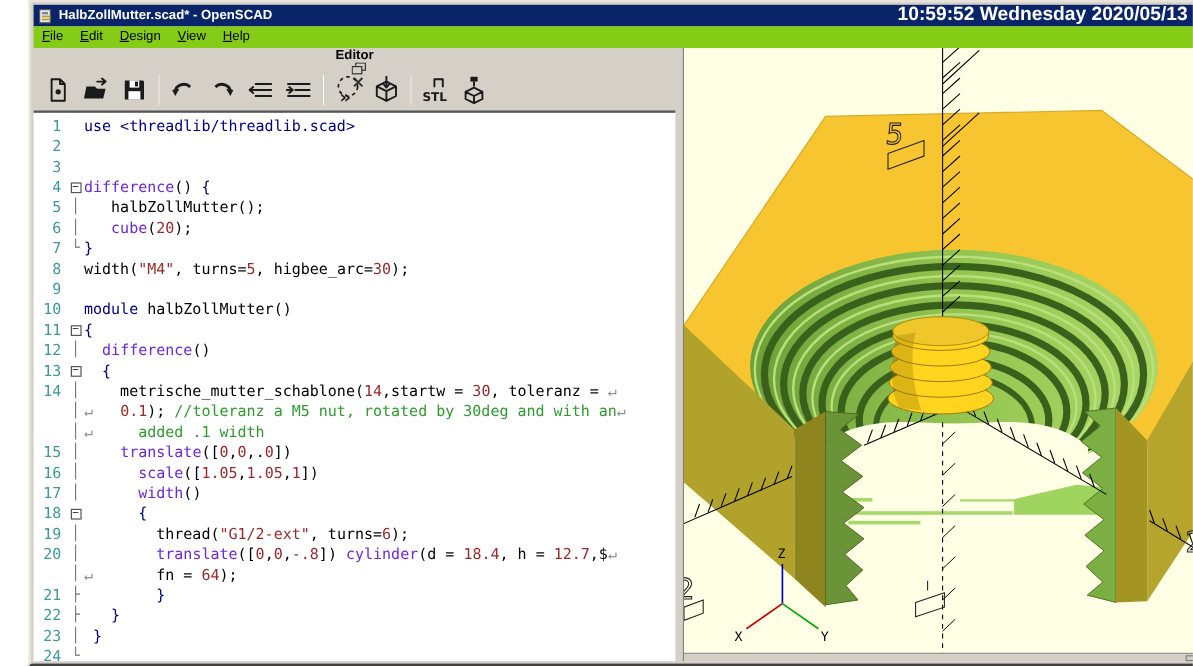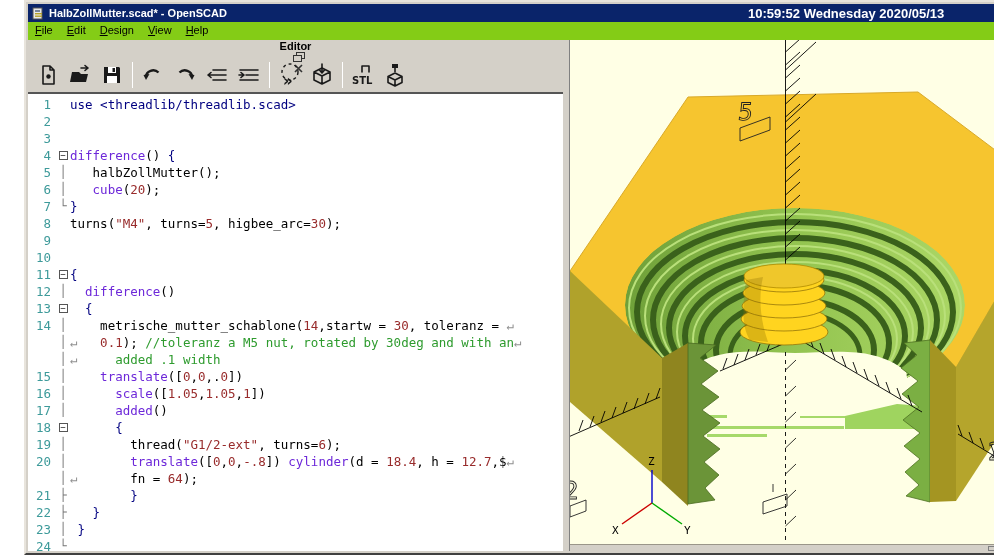--- a/index.html
+++ b/index.html
@@ -2,21 +2,21 @@
 <html><head>
 <meta charset="utf-8">
 <style>
   * { margin:0; padding:0; box-sizing:border-box; }
   html,body { width:994px; height:555px; overflow:hidden; font-family:"Liberation Sans", sans-serif; }
   .window { position:relative; width:994px; height:555px; background:#d4d0c8;
             border:2px solid; border-color:#e8e4dc #404040 #404040 #e8e4dc;margin-left:24px; }
   .titlebar { position:absolute; left:2px; top:2px; right:2px; height:18px; background:#0a246a;
               color:#fff; display:flex; align-items:center; padding:0 4px; }
   .titlebar .ttl { font-size:11px; font-weight:bold; margin-left:4px; white-space:nowrap; }
-  .titlebar .clock { position:absolute; left:720px; font-size:13px; font-weight:bold; white-space:nowrap; }
+  .titlebar .clock { position:absolute; left:720px; font-size:16px; font-weight:bold; white-space:nowrap; }
   .appicon { width:13px; height:13px; display:inline-block; }
   .menubar { position:absolute; left:2px; top:20px; right:2px; height:18px; background:#84cc16;
              display:flex; align-items:flex-start; font-size:11px; color:#000; }
   .menu-item { padding:2px 7px; cursor:default; }
   .menu-item u { text-decoration:underline; }
 
   
   .dock { position:absolute; left:2px; top:38px; width:535px; bottom:2px; background:#d4d0c8; }
   .dock-header { height:18px; display:flex; align-items:center; padding:0 6px;flex-direction:column; }
   .dock-title { font-size:11px; font-weight:bold; color:#000; flex:1; }
@@ -168,32 +168,32 @@
     </div>
 
     <div class="code-area" id="code">
         <div class="code-row"><span class="ln">1</span><span class="fold"></span><span class="codeline"><span class="tk-inc">use &lt;threadlib/threadlib.scad&gt;</span></span></div>
         <div class="code-row"><span class="ln">2</span><span class="fold"></span></div>
         <div class="code-row"><span class="ln">3</span><span class="fold"></span><span class="codeline"></span></div>
         <div class="code-row"><span class="ln">4</span><span class="fold"><span class="fbox">−</span></span><span class="codeline"><span class="tk-b">difference</span><span class="tk-p">() </span><span class="tk-k">{</span></span></div>
         <div class="code-row"><span class="ln">5</span><span class="fold">│</span><span class="codeline"><span class="tk-p">   halbZollMutter();</span></span></div>
         <div class="code-row"><span class="ln">6</span><span class="fold">│</span><span class="codeline"><span class="tk-p">   </span><span class="tk-b">cube</span><span class="tk-p">(</span><span class="tk-n">20</span><span class="tk-p">);</span></span></div>
         <div class="code-row"><span class="ln">7</span><span class="fold">└</span><span class="codeline"><span class="tk-k">}</span></span></div>
-        <div class="code-row"><span class="ln">8</span><span class="fold"></span><span class="codeline"><span class="tk-p">turns(</span><span class="tk-str">"M4"</span><span class="tk-p">, turns=</span><span class="tk-n">5</span><span class="tk-p">, higbee_arc=</span><span class="tk-n">30</span><span class="tk-p">);</span></span></div>
+        <div class="code-row"><span class="ln">8</span><span class="fold"></span><span class="codeline"><span class="tk-p">width(</span><span class="tk-str">"M4"</span><span class="tk-p">, turns=</span><span class="tk-n">5</span><span class="tk-p">, higbee_arc=</span><span class="tk-n">30</span><span class="tk-p">);</span></span></div>
         <div class="code-row"><span class="ln">9</span><span class="fold"></span><span class="codeline"></span></div>
-        <div class="code-row"><span class="ln">10</span><span class="fold"></span></div>
+        <div class="code-row"><span class="ln">10</span><span class="fold"></span><span class="codeline"><span class="tk-k">module</span><span class="tk-p"> halbZollMutter()</span></span></div>
         <div class="code-row"><span class="ln">11</span><span class="fold"><span class="fbox">−</span></span><span class="codeline"><span class="tk-k">{</span></span></div>
         <div class="code-row"><span class="ln">12</span><span class="fold">│</span><span class="codeline"><span class="tk-p">  </span><span class="tk-b">difference</span><span class="tk-p">()</span></span></div>
         <div class="code-row"><span class="ln">13</span><span class="fold"><span class="fbox">−</span></span><span class="codeline"><span class="tk-p">  </span><span class="tk-k">{</span></span></div>
         <div class="code-row"><span class="ln">14</span><span class="fold">│</span><span class="codeline"><span class="tk-p">    metrische_mutter_schablone(</span><span class="tk-n">14</span><span class="tk-p">,startw = </span><span class="tk-n">30</span><span class="tk-p">, toleranz = </span><span class="tk-w">↵</span></span></div>
         <div class="code-row"><span class="ln"></span><span class="fold">│</span><span class="codeline"><span class="tk-w">↵</span><span class="tk-p">   </span><span class="tk-n">0.1</span><span class="tk-p">); </span><span class="tk-c">//toleranz a M5 nut, rotated by 30deg and with an</span><span class="tk-w">↵</span></span></div>
         <div class="code-row"><span class="ln"></span><span class="fold">│</span><span class="codeline"><span class="tk-w">↵</span><span class="tk-c">     added .1 width</span></span></div>
         <div class="code-row"><span class="ln">15</span><span class="fold">│</span><span class="codeline"><span class="tk-p">    </span><span class="tk-b">translate</span><span class="tk-p">([</span><span class="tk-n">0</span><span class="tk-p">,</span><span class="tk-n">0</span><span class="tk-p">,.</span><span class="tk-n">0</span><span class="tk-p">])</span></span></div>
         <div class="code-row"><span class="ln">16</span><span class="fold">│</span><span class="codeline"><span class="tk-p">      </span><span class="tk-b">scale</span><span class="tk-p">([</span><span class="tk-n">1.05</span><span class="tk-p">,</span><span class="tk-n">1.05</span><span class="tk-p">,</span><span class="tk-n">1</span><span class="tk-p">])</span></span></div>
-        <div class="code-row"><span class="ln">17</span><span class="fold">│</span><span class="codeline"><span class="tk-p">      </span><span class="tk-b">added</span><span class="tk-p">()</span></span></div>
+        <div class="code-row"><span class="ln">17</span><span class="fold">│</span><span class="codeline"><span class="tk-p">      </span><span class="tk-b">width</span><span class="tk-p">()</span></span></div>
         <div class="code-row"><span class="ln">18</span><span class="fold"><span class="fbox">−</span></span><span class="codeline"><span class="tk-p">      </span><span class="tk-k">{</span></span></div>
         <div class="code-row"><span class="ln">19</span><span class="fold">│</span><span class="codeline"><span class="tk-p">        thread(</span><span class="tk-str">"G1/2-ext"</span><span class="tk-p">, turns=</span><span class="tk-n">6</span><span class="tk-p">);</span></span></div>
         <div class="code-row"><span class="ln">20</span><span class="fold">│</span><span class="codeline"><span class="tk-p">        </span><span class="tk-b">translate</span><span class="tk-p">([</span><span class="tk-n">0</span><span class="tk-p">,</span><span class="tk-n">0</span><span class="tk-p">,</span><span class="tk-n">-.8</span><span class="tk-p">]) </span><span class="tk-b">cylinder</span><span class="tk-p">(d = </span><span class="tk-n">18.4</span><span class="tk-p">, h = </span><span class="tk-n">12.7</span><span class="tk-p">,$</span><span class="tk-w">↵</span></span></div>
         <div class="code-row"><span class="ln"></span><span class="fold">│</span><span class="codeline"><span class="tk-w">↵</span><span class="tk-p">       fn = </span><span class="tk-n">64</span><span class="tk-p">);</span></span></div>
         <div class="code-row"><span class="ln">21</span><span class="fold">├</span><span class="codeline"><span class="tk-p">        </span><span class="tk-k">}</span></span></div>
         <div class="code-row"><span class="ln">22</span><span class="fold">├</span><span class="codeline"><span class="tk-p">   </span><span class="tk-k">}</span></span></div>
         <div class="code-row"><span class="ln">23</span><span class="fold">│</span><span class="codeline"><span class="tk-p"> </span><span class="tk-k">}</span></span></div>
         <div class="code-row"><span class="ln">24</span><span class="fold">└</span><span class="codeline"></span></div>
       </div>
   </div>

